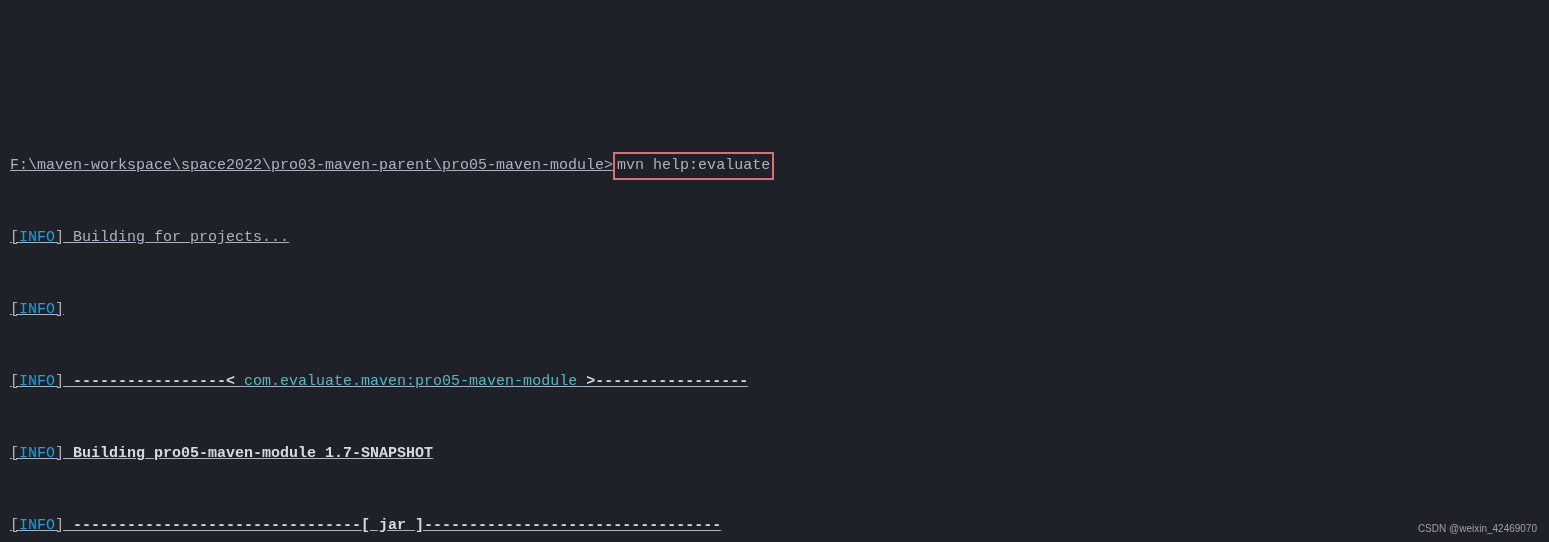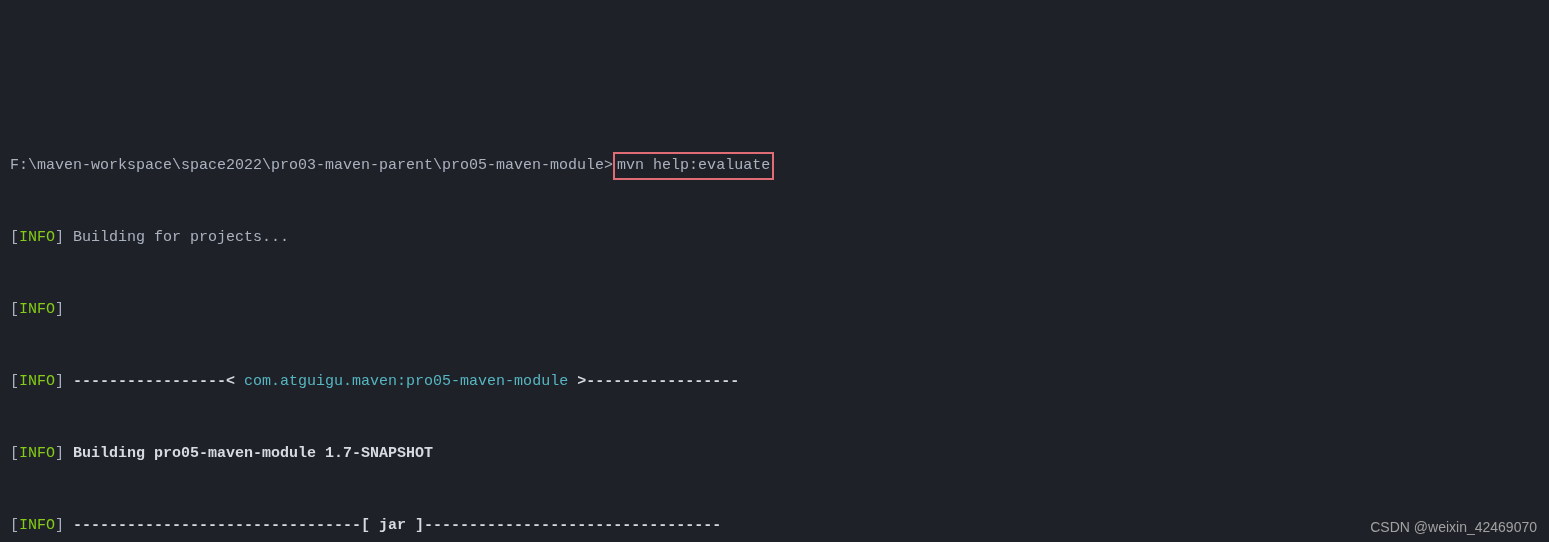--- a/index.html
+++ b/index.html
@@ -15,26 +15,27 @@
       line-height: 2.4;
       padding: 4px 10px;
       white-space: pre;
       width: 1549px;
       height: 542px;
       overflow: hidden;
       position: relative;
     }
     .term-line {
       display: block;
+      text-decoration: underline;
     }
     .bracket {
       color: #abb2bf;
     }
     .info {
-      color: #84cc16;
+      color: #0ea5e9;
     }
     .cyan-text {
       color: #56b6c2;
     }
     .bold {
       font-weight: bold;
       color: #d7dae0;
     }
     .plain {
       color: #abb2bf;
@@ -44,34 +45,34 @@
       padding: 0 2px;
       display: inline-block;
       line-height: 1.6;
     }
     .watermark {
       position: absolute;
       bottom: 8px;
       right: 12px;
       color: #b8b8b8;
       font-family: Arial, sans-serif;
-      font-size: 14px;
+      font-size: 10px;
       opacity: 0.85;
       line-height: 1;
     }
   </style>
 </head>
 <body>
 
 
 
 <div class="term-line"><span class="plain">F:\maven-workspace\space2022\pro03-maven-parent\pro05-maven-module&gt;</span><span class="red-box"><span class="plain">mvn help:evaluate</span></span></div>
 <div class="term-line"><span class="bracket">[</span><span class="info">INFO</span><span class="bracket">]</span><span class="plain"> Building for projects...</span></div>
 <div class="term-line"><span class="bracket">[</span><span class="info">INFO</span><span class="bracket">]</span></div>
-<div class="term-line"><span class="bracket">[</span><span class="info">INFO</span><span class="bracket">]</span><span class="bold"> -----------------&lt; </span><span class="cyan-text">com.atguigu.maven:pro05-maven-module</span><span class="bold"> &gt;-----------------</span></div>
+<div class="term-line"><span class="bracket">[</span><span class="info">INFO</span><span class="bracket">]</span><span class="bold"> -----------------&lt; </span><span class="cyan-text">com.evaluate.maven:pro05-maven-module</span><span class="bold"> &gt;-----------------</span></div>
 <div class="term-line"><span class="bracket">[</span><span class="info">INFO</span><span class="bracket">]</span><span class="bold"> Building pro05-maven-module 1.7-SNAPSHOT</span></div>
 <div class="term-line"><span class="bracket">[</span><span class="info">INFO</span><span class="bracket">]</span><span class="bold"> --------------------------------[ jar ]---------------------------------</span></div>
 
 
 
 
 
 
 
 

